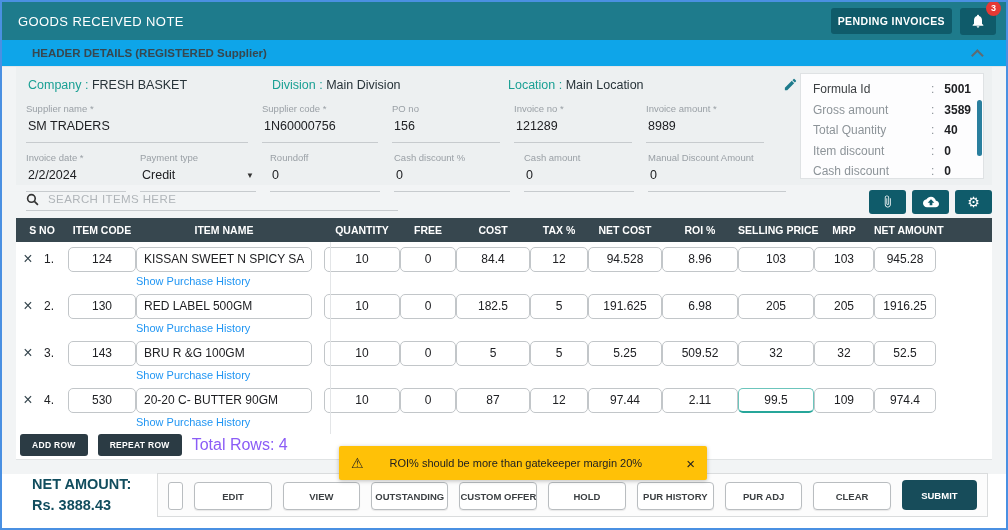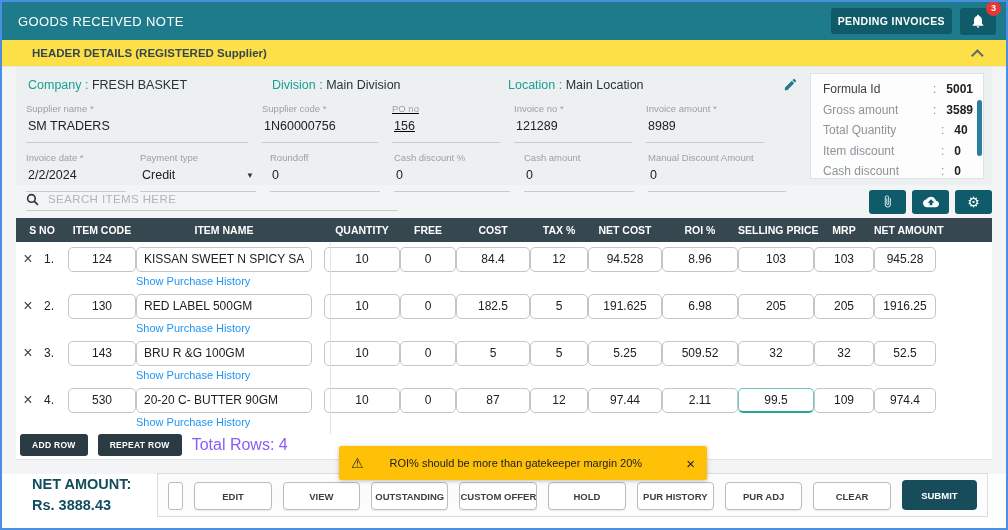--- a/index.html
+++ b/index.html
@@ -8,38 +8,38 @@
 
   
   .topbar { height:38px; background:#1e7b8c; display:flex; align-items:center; padding:0 10px 0 16px; }
   .topbar-title { color:#fff; font-size:13px; font-weight:500; letter-spacing:.4px; }
   .topbar-right { margin-left:auto; display:flex; align-items:center; gap:8px; }
   .btn-pending { background:#0f5b6a; color:#fff; border:none; font-size:10.5px; font-weight:bold; letter-spacing:.4px; padding:7px 7px; border-radius:3px; cursor:pointer; }
   .bell-wrap { position:relative; background:#0f5b6a; border-radius:3px; width:36px; height:27px; display:flex; align-items:center; justify-content:center; cursor:pointer; }
   .badge { position:absolute; top:-7px; right:-5px; background:#e53935; color:#fff; width:15px; height:15px; border-radius:50%; font-size:9px; font-weight:bold; display:flex; align-items:center; justify-content:center; }
 
   
-  .hdr-bar { height:27px; background:#fde047; border-bottom:1px solid #e4e6e8; display:flex; align-items:center; padding:0 22px 0 30px; }
+  .hdr-bar { height:27px; background:#0ea5e9; border-bottom:1px solid #e4e6e8; display:flex; align-items:center; padding:0 22px 0 30px; }
   .hdr-bar-title { font-size:11.5px; font-weight:bold; color:#37474f; }
   .chev-up { margin-left:auto; width:9px; height:9px; border-left:2px solid #5f6b72; border-top:2px solid #5f6b72; transform:rotate(45deg) translateY(3px); cursor:pointer; }
 
   
-  .panel { height:118px; margin:0 14px; background:#edf0f1; display:flex; padding:6px 8px 6px 10px; gap:10px; }
+  .panel { height:118px; margin:0 14px; background:#edf0f1; display:flex; padding:6px 8px 6px 10px; gap:0; }
   .form-left { flex:1; }
   .toprow { display:flex; align-items:center; padding:4px 2px 2px 2px; }
   .kv { font-size:12.5px; }
   .kv .k { color:#1aa094; }
   .kv .v { color:#263238; font-weight:500; }
   .kv.company { width:244px; } .kv.division { width:236px; }
   .pencil { margin-left:auto; cursor:pointer; display:flex; }
   .frow { display:flex; margin-top:9px; }
   .field { margin-right:14px; }
   .field .lbl { font-size:9.5px; color:#9aa0a6; display:block; margin-bottom:4px; }
   .field .val { font-size:12.5px; color:#202124; border-bottom:1px solid #c7cbce; padding:1px 2px 9px 2px; display:flex; align-items:center; min-height:21px; }
-  .f-supname{width:222px;} .f-supcode{width:116px;} .f-pono{width:108px;text-decoration:underline;} .f-invno{width:118px;} .f-invamt{width:118px;}
+  .f-supname{width:222px;} .f-supcode{width:116px;} .f-pono{width:108px;} .f-invno{width:118px;} .f-invamt{width:118px;}
   .f-invdate{width:100px;} .f-paytype{width:116px;} .f-round{width:110px;} .f-cdisc{width:116px;} .f-camt{width:110px;} .f-mdisc{width:138px;}
   .dd-arrow { margin-left:auto; font-size:8px; color:#333; }
 
   .summary-card { width:242px; background:#fdfdfe; border:1px solid #dfe2e4; position:relative; overflow:hidden; padding:8px 10px 0 12px; }
   .sum-row { display:flex; font-size:12px; margin-bottom:6.5px; }
   .sum-row .sl { width:118px; color:#8d9499; }
   .sum-row:first-child .sl { color:#3c4043; }
   .sum-row .sc { color:#8d9499; margin-right:10px; }
   .sum-row .sv { color:#202124; font-weight:700; }
   .scroll-thumb { position:absolute; right:1px; top:26px; width:5px; height:56px; background:#2a7f9e; border-radius:3px; }

